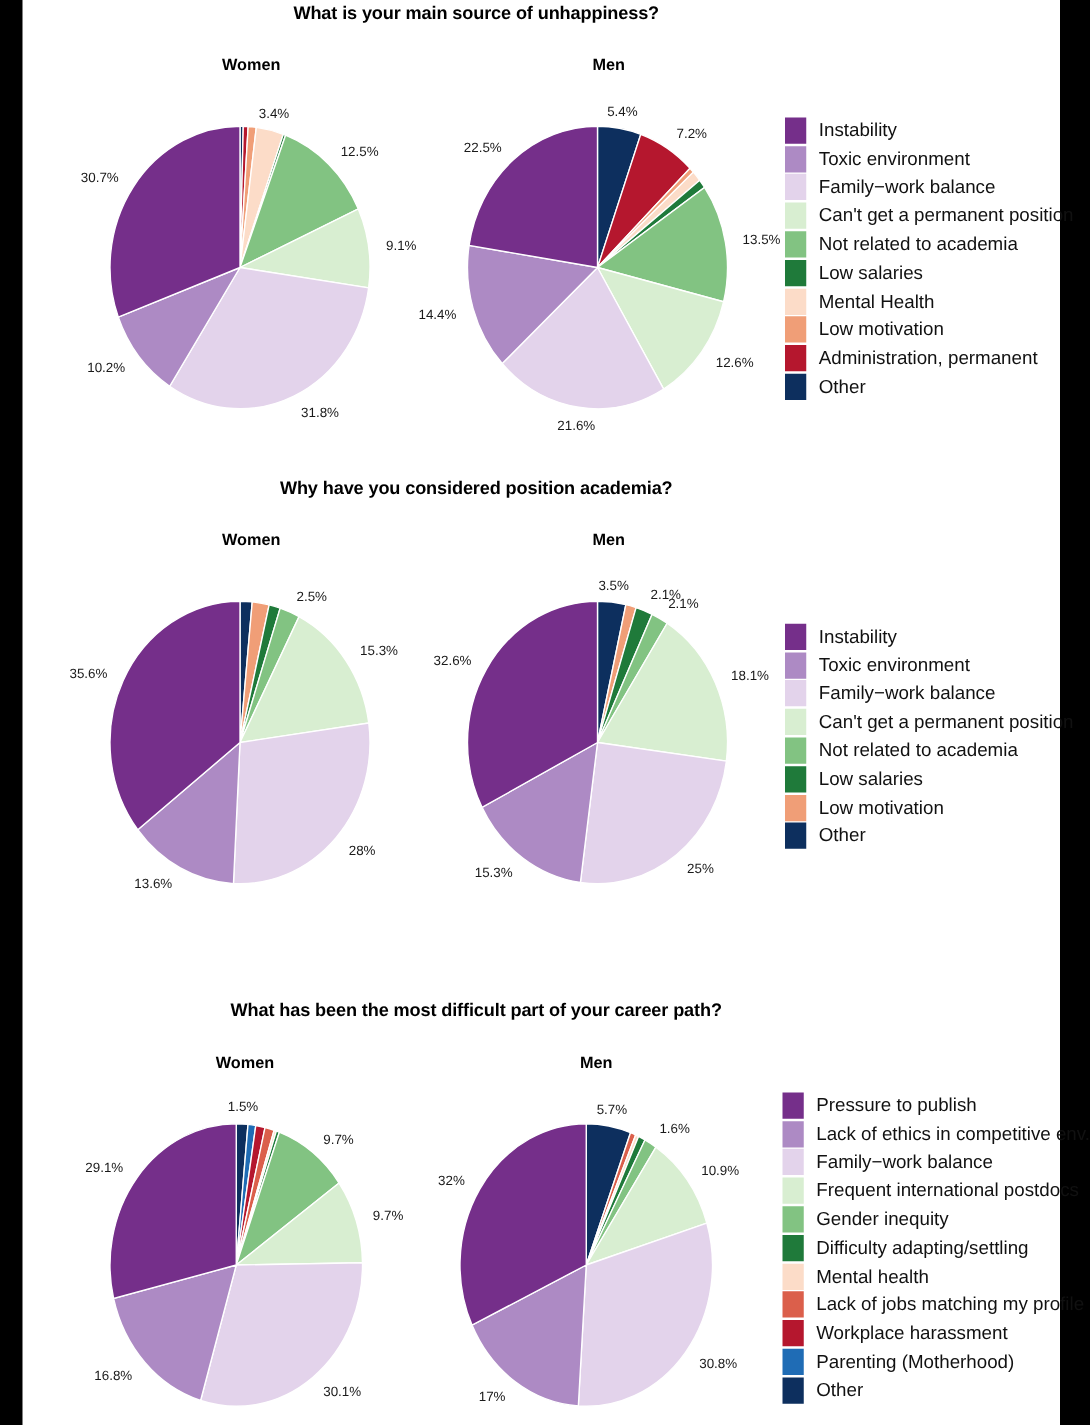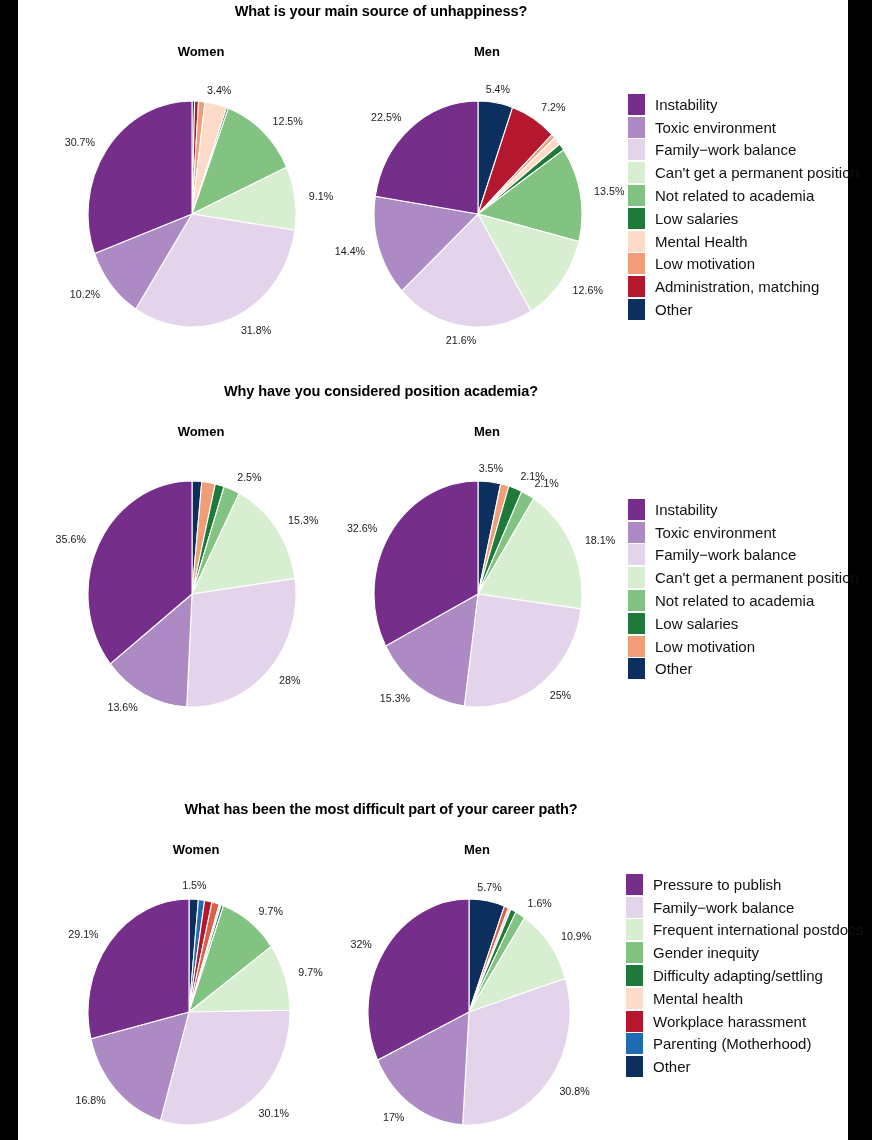--- a/index.html
+++ b/index.html
@@ -144,21 +144,21 @@
           <div class="legend-row">
             <span class="legend-swatch" style="background: rgb(252, 220, 200);"></span>
             <span class="legend-label">Mental Health</span>
           </div>
           <div class="legend-row">
             <span class="legend-swatch" style="background: rgb(240, 158, 119);"></span>
             <span class="legend-label">Low motivation</span>
           </div>
           <div class="legend-row">
             <span class="legend-swatch" style="background: rgb(181, 23, 46);"></span>
-            <span class="legend-label">Administration, matching</span>
+            <span class="legend-label">Administration, permanent</span>
           </div>
           <div class="legend-row">
             <span class="legend-swatch" style="background: rgb(13, 47, 94);"></span>
             <span class="legend-label">Other</span>
           </div>
         </div>
     </div>
 
     <div class="panel" style="top:380px;height:360px;">
       <div class="panel-title" style="top:3px;">Why have you considered position academia?</div>
@@ -279,40 +279,48 @@
             <text x="209.5" y="38.7" text-anchor="start" class="pct-label">1.6%</text>
             <text x="171.5" y="23.0" text-anchor="middle" class="pct-label">5.7%</text>
           </svg>
         </div>
       <div class="legend" id="legend-2" style="left:608px;top:77px;">
           <div class="legend-row">
             <span class="legend-swatch" style="background: rgb(117, 47, 138);"></span>
             <span class="legend-label">Pressure to publish</span>
           </div>
           <div class="legend-row">
+            <span class="legend-swatch" style="background: rgb(173, 138, 196);"></span>
+            <span class="legend-label">Lack of ethics in competitive env.</span>
+          </div>
+          <div class="legend-row">
             <span class="legend-swatch" style="background: rgb(227, 211, 235);"></span>
             <span class="legend-label">Family−work balance</span>
           </div>
           <div class="legend-row">
             <span class="legend-swatch" style="background: rgb(216, 238, 209);"></span>
             <span class="legend-label">Frequent international postdocs</span>
           </div>
           <div class="legend-row">
             <span class="legend-swatch" style="background: rgb(130, 195, 130);"></span>
             <span class="legend-label">Gender inequity</span>
           </div>
           <div class="legend-row">
             <span class="legend-swatch" style="background: rgb(31, 122, 58);"></span>
             <span class="legend-label">Difficulty adapting/settling</span>
           </div>
           <div class="legend-row">
             <span class="legend-swatch" style="background: rgb(252, 220, 200);"></span>
             <span class="legend-label">Mental health</span>
           </div>
           <div class="legend-row">
+            <span class="legend-swatch" style="background: rgb(219, 95, 75);"></span>
+            <span class="legend-label">Lack of jobs matching my profile</span>
+          </div>
+          <div class="legend-row">
             <span class="legend-swatch" style="background: rgb(181, 23, 46);"></span>
             <span class="legend-label">Workplace harassment</span>
           </div>
           <div class="legend-row">
             <span class="legend-swatch" style="background: rgb(31, 108, 181);"></span>
             <span class="legend-label">Parenting (Motherhood)</span>
           </div>
           <div class="legend-row">
             <span class="legend-swatch" style="background: rgb(13, 47, 94);"></span>
             <span class="legend-label">Other</span>

